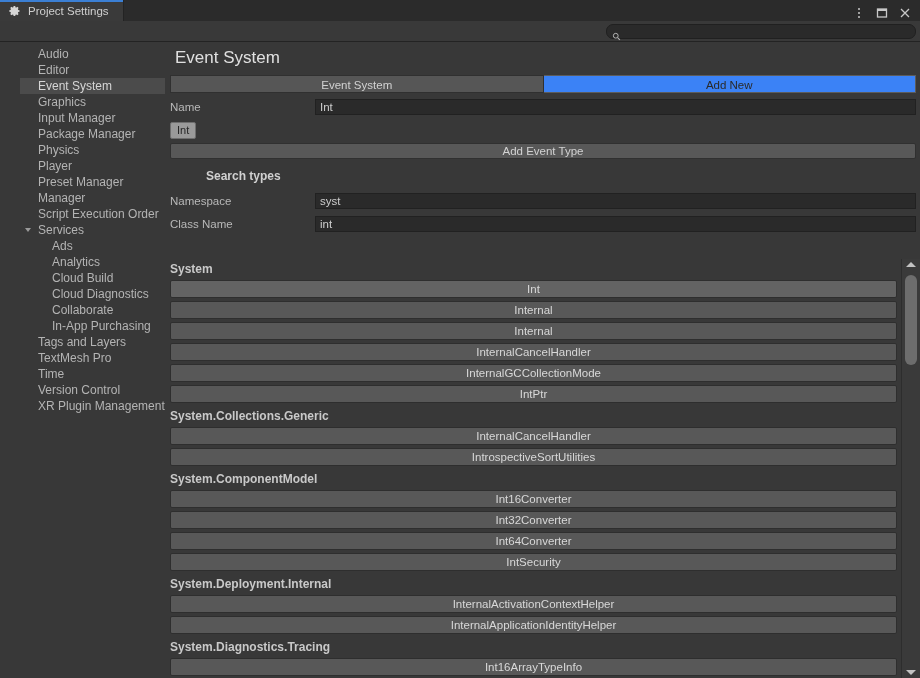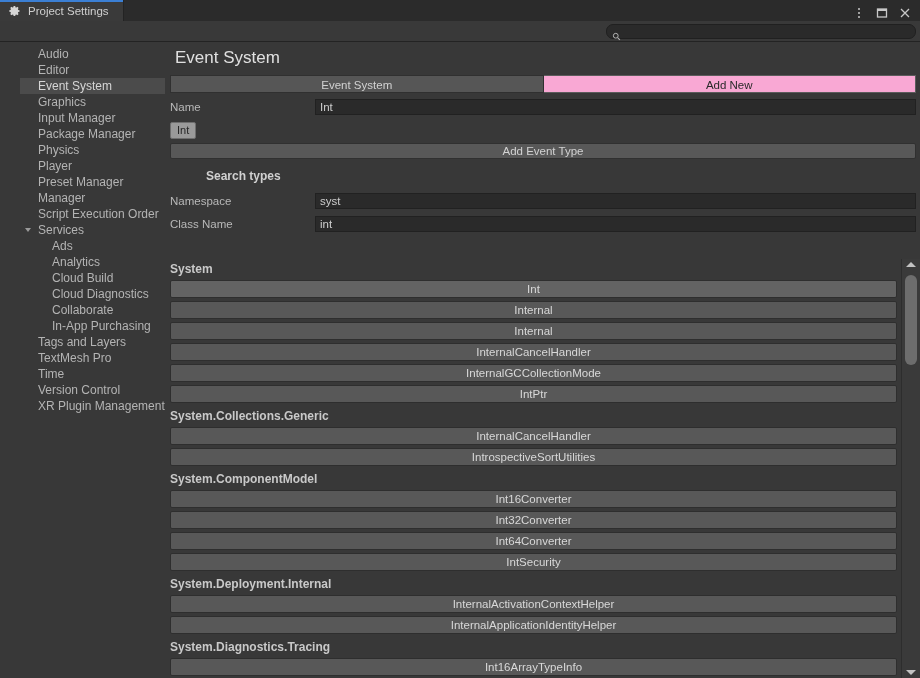--- a/index.html
+++ b/index.html
@@ -97,21 +97,21 @@
     padding:6px 0 7px 10px;
   }
 
   
   .seg { display:flex; height:18px; margin:0 4px 0 5px; }
   .seg-btn {
     flex:1; height:18px; line-height:18px; text-align:center;
     font-size:11.5px; color:#d2d2d2;
     background:#565656; border:1px solid #303030;
   }
-  .seg-btn.active { background:#f9a8d4; color:#2a2a2a; border-color:#5c5c5c; }
+  .seg-btn.active { background:#3b82f6; color:#2a2a2a; border-color:#5c5c5c; }
   .seg-btn + .seg-btn { border-left:0; }
 
   .row-field { display:flex; align-items:center; height:19px; margin-top:4px; }
   .row-field .lbl {
     width:150px; padding-left:5px;
     color:#b8b8b8; font-size:11.5px;
   }
   .txtfield {
     flex:1; height:16px; margin-right:4px;
     background:#2a2a2a; border:1px solid #212121;

